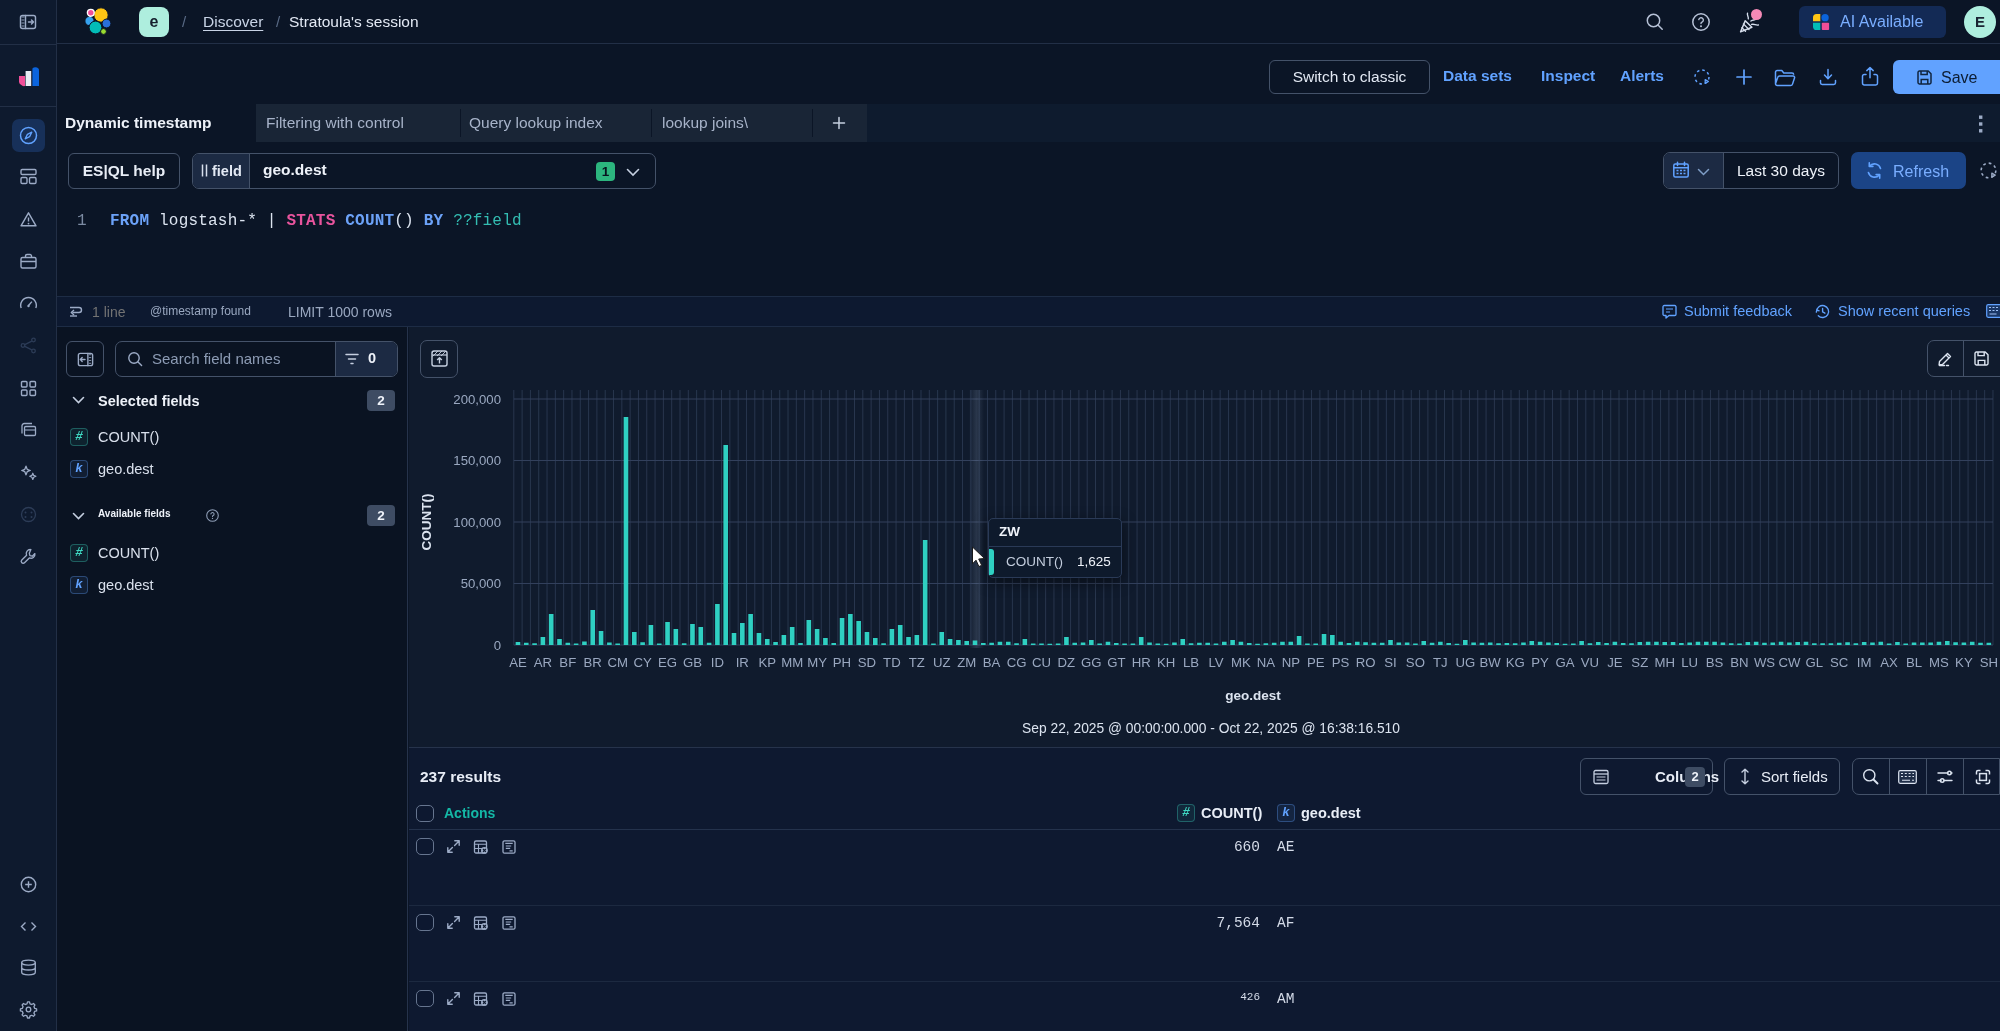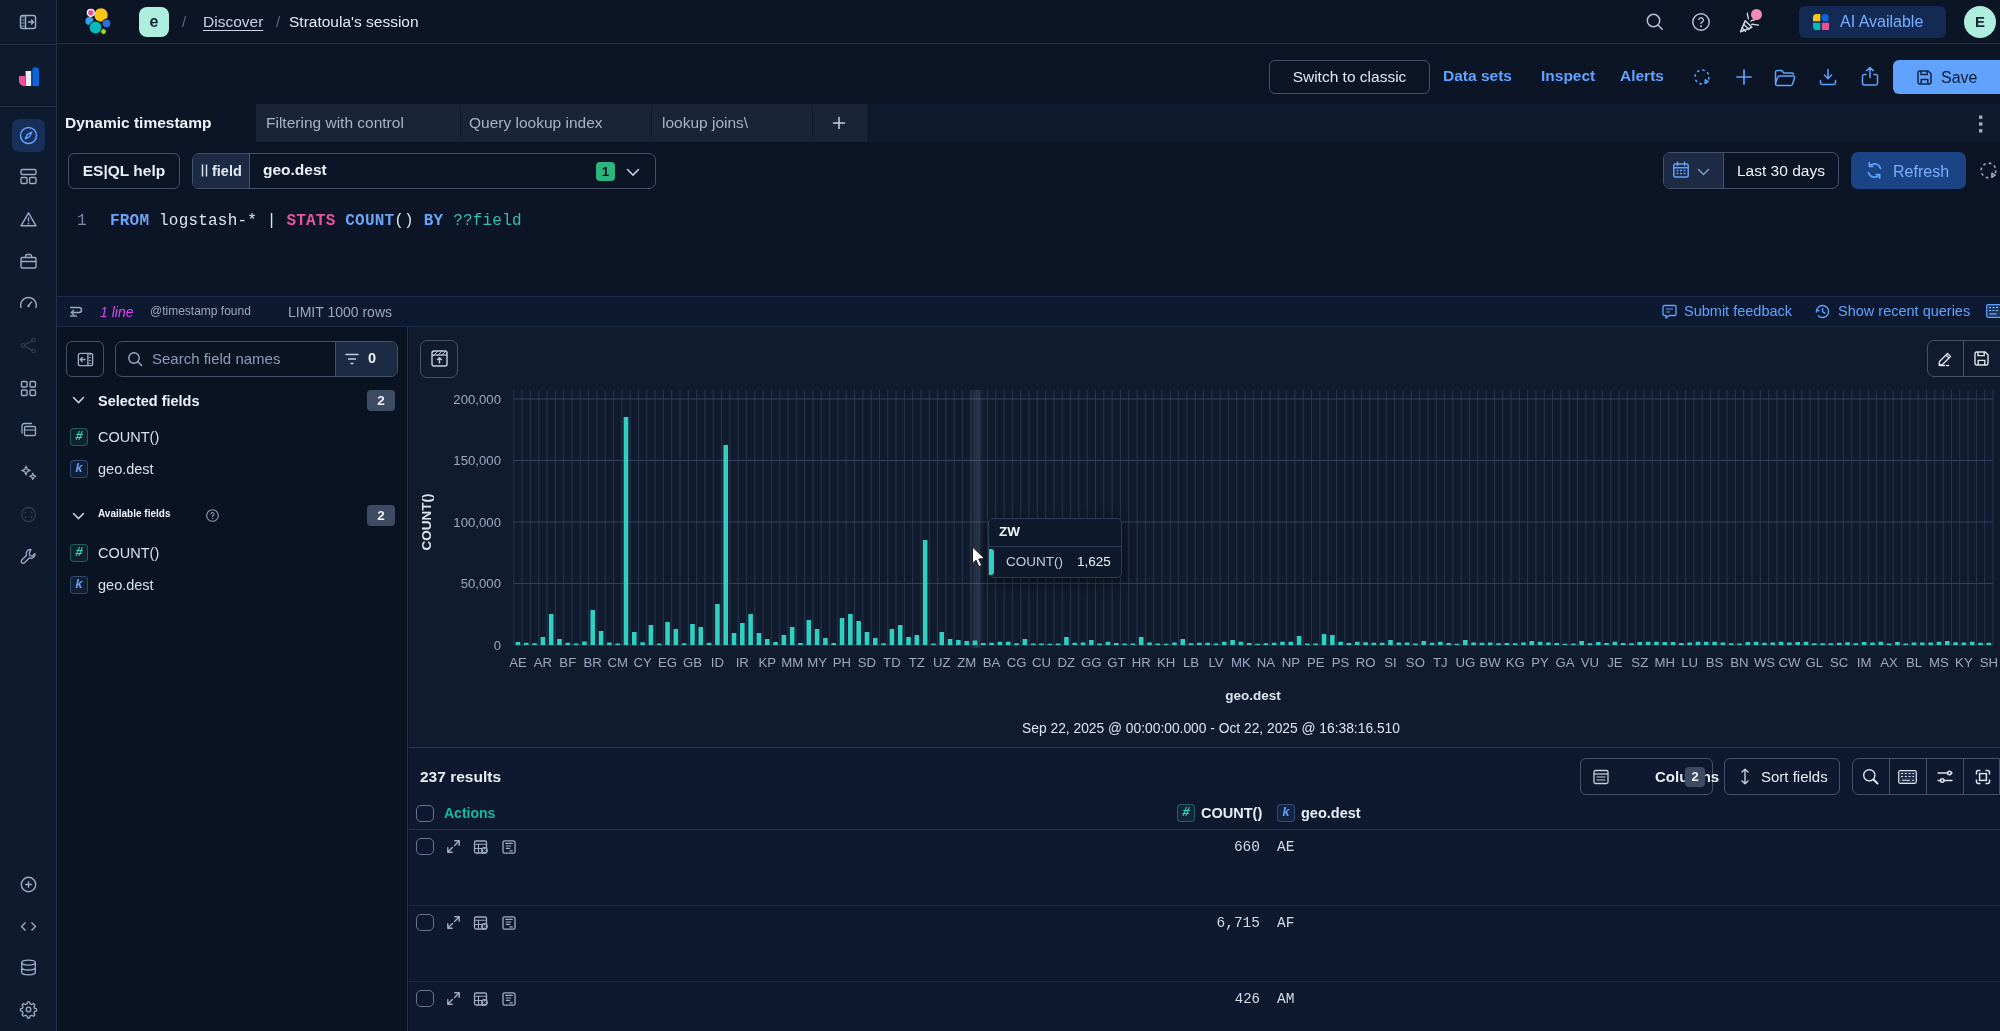--- a/index.html
+++ b/index.html
@@ -222,21 +222,21 @@
     </svg>
 <div class="abs" style="left:57px;top:198px;width:1943px;height:98px;background:#0b1526;"></div>
 <div class="abs mono" style="left:77px;top:212px;color:#7c8ba3;font-size:16px;">1</div>
 <div class="abs mono" style="left:110px;top:212px;font-size:16px;letter-spacing:0.2px;"><span style="color:#6ca2f8;font-weight:bold;">FROM</span> <span style="color:#dce4f0;">logstash-* |</span> <span style="color:#e8549d;font-weight:bold;">STATS</span> <span style="color:#6ca2f8;font-weight:bold;">COUNT</span><span style="color:#dce4f0;">()</span> <span style="color:#6ca2f8;font-weight:bold;">BY</span> <span style="color:#33bdb2;">??field</span></div>
 <div class="abs" style="left:57px;top:296px;width:1943px;height:31px;background:#0d1930;border-top:1px solid #1d2c45;border-bottom:1px solid #1d2c45;"></div>
 <svg class="abs" style="left:67px;top:303px" width="17" height="17" viewBox="0 0 17 17">
       <path d="M3 4.5h9a2.5 2.5 0 0 1 0 5H5.5" stroke="#9cabc6" fill="none" stroke-width="1.4"></path>
       <path d="M7 7l-2.7 2.5L7 12" stroke="#9cabc6" fill="none" stroke-width="1.4" stroke-linejoin="round"></path>
       <path d="M3 13h7" stroke="#9cabc6" stroke-width="1.4"></path>
     </svg>
-<div class="abs" style="left:100px;top:304px;color:#d946ef;font-size:14px;font-style:italic;">1 line</div>
+<div class="abs" style="left:92px;top:304px;color:#737373;font-size:14px;">1 line</div>
 <div class="abs" style="left:150px;top:304px;color:#9aa8c0;font-size:12px;">@timestamp found</div>
 <div class="abs" style="left:288px;top:304px;color:#9aa8c0;font-size:14px;">LIMIT 1000 rows</div>
 <svg class="abs" style="left:1661px;top:303px" width="17" height="17" viewBox="0 0 17 17">
       <path d="M2 3.8A1.3 1.3 0 0 1 3.3 2.5h10.4A1.3 1.3 0 0 1 15 3.8v7.4a1.3 1.3 0 0 1-1.3 1.3H8l-3 2.5v-2.5H3.3A1.3 1.3 0 0 1 2 11.2z" stroke="#61a2ff" fill="none" stroke-width="1.35" stroke-linejoin="round"></path>
       <path d="M5 6h7M5 9h4" stroke="#61a2ff" stroke-width="1.1"></path>
     </svg>
 <div class="abs blue" style="left:1684px;top:303px;font-size:14.5px;font-weight:500;">Submit feedback</div>
 <svg class="abs" style="left:1814px;top:303px" width="17" height="17" viewBox="0 0 17 17">
       <path d="M2.6 8.5a6 6 0 1 1 1.7 4.2M2.3 9.2l.6-2.3 2.2.9" stroke="#61a2ff" fill="none" stroke-width="1.35" stroke-linecap="round" stroke-linejoin="round"></path>
       <path d="M8.6 5.5v3.3l2.3 1.4" stroke="#61a2ff" fill="none" stroke-width="1.35" stroke-linecap="round"></path>
@@ -465,32 +465,32 @@
 <svg class="abs" style="left:473px;top:915px" width="16" height="16" viewBox="0 0 16 16">
       <rect x="1.5" y="2" width="12" height="12" rx="1.5" stroke="#9cabc6" fill="none" stroke-width="1.3"></rect>
       <path d="M1.5 5.2h12M5.5 5.2V14M1.5 9.5h8" stroke="#9cabc6" stroke-width="1.1"></path>
       <circle cx="11.4" cy="11.4" r="3.4" fill="#9cabc6"></circle>
       <path d="M10 10l2.8 2.8M12.8 10L10 12.8" stroke="#0e1a2f" stroke-width="1.2"></path>
     </svg>
 <svg class="abs" style="left:501px;top:915px" width="16" height="16" viewBox="0 0 16 16">
       <rect x="2" y="1.8" width="12" height="12.4" rx="1.5" stroke="#9cabc6" fill="none" stroke-width="1.3"></rect>
       <path d="M4.3 4.4h7.4M4.8 7h5.4M4.8 9.3h4.4M8.5 11.8h3.2" stroke="#9cabc6" stroke-width="1.15"></path>
     </svg>
-<div class="abs mono" style="left:1060px;top:915px;width:200px;text-align:right;color:#d4dbe8;font-size:14.5px;">6,715</div>
+<div class="abs mono" style="left:1060px;top:915px;width:200px;text-align:right;color:#d4dbe8;font-size:14.5px;">7,564</div>
 <div class="abs mono" style="left:1277px;top:915px;color:#d4dbe8;font-size:14.5px;">AF</div>
 <div class="abs" style="left:409px;top:981px;width:1591px;height:1px;background:#1c2940;"></div>
 <div class="abs" style="left:416px;top:990px;width:18px;height:17px;border:1.5px solid #66758f;border-radius:5px;background:#0d1830;"></div>
 <svg class="abs" style="left:446px;top:991px" width="15" height="15" viewBox="0 0 15 15">
       <path d="M8.8 1.8h4.4v4.4M6.2 13.2H1.8V8.8M13 2L8.6 6.4M2 13l4.4-4.4" stroke="#9cabc6" fill="none" stroke-width="1.4" stroke-linecap="round" stroke-linejoin="round"></path>
     </svg>
 <svg class="abs" style="left:473px;top:991px" width="16" height="16" viewBox="0 0 16 16">
       <rect x="1.5" y="2" width="12" height="12" rx="1.5" stroke="#9cabc6" fill="none" stroke-width="1.3"></rect>
       <path d="M1.5 5.2h12M5.5 5.2V14M1.5 9.5h8" stroke="#9cabc6" stroke-width="1.1"></path>
       <circle cx="11.4" cy="11.4" r="3.4" fill="#9cabc6"></circle>
       <path d="M10 10l2.8 2.8M12.8 10L10 12.8" stroke="#0e1a2f" stroke-width="1.2"></path>
     </svg>
 <svg class="abs" style="left:501px;top:991px" width="16" height="16" viewBox="0 0 16 16">
       <rect x="2" y="1.8" width="12" height="12.4" rx="1.5" stroke="#9cabc6" fill="none" stroke-width="1.3"></rect>
       <path d="M4.3 4.4h7.4M4.8 7h5.4M4.8 9.3h4.4M8.5 11.8h3.2" stroke="#9cabc6" stroke-width="1.15"></path>
     </svg>
-<div class="abs mono" style="left:1060px;top:991px;width:200px;text-align:right;color:#d4dbe8;font-size:14px;">426</div>
+<div class="abs mono" style="left:1060px;top:991px;width:200px;text-align:right;color:#d4dbe8;font-size:11px;">426</div>
 <div class="abs mono" style="left:1277px;top:991px;color:#d4dbe8;font-size:14.5px;text-align:right;">AM</div>
 
 </div>
 </body></html>

